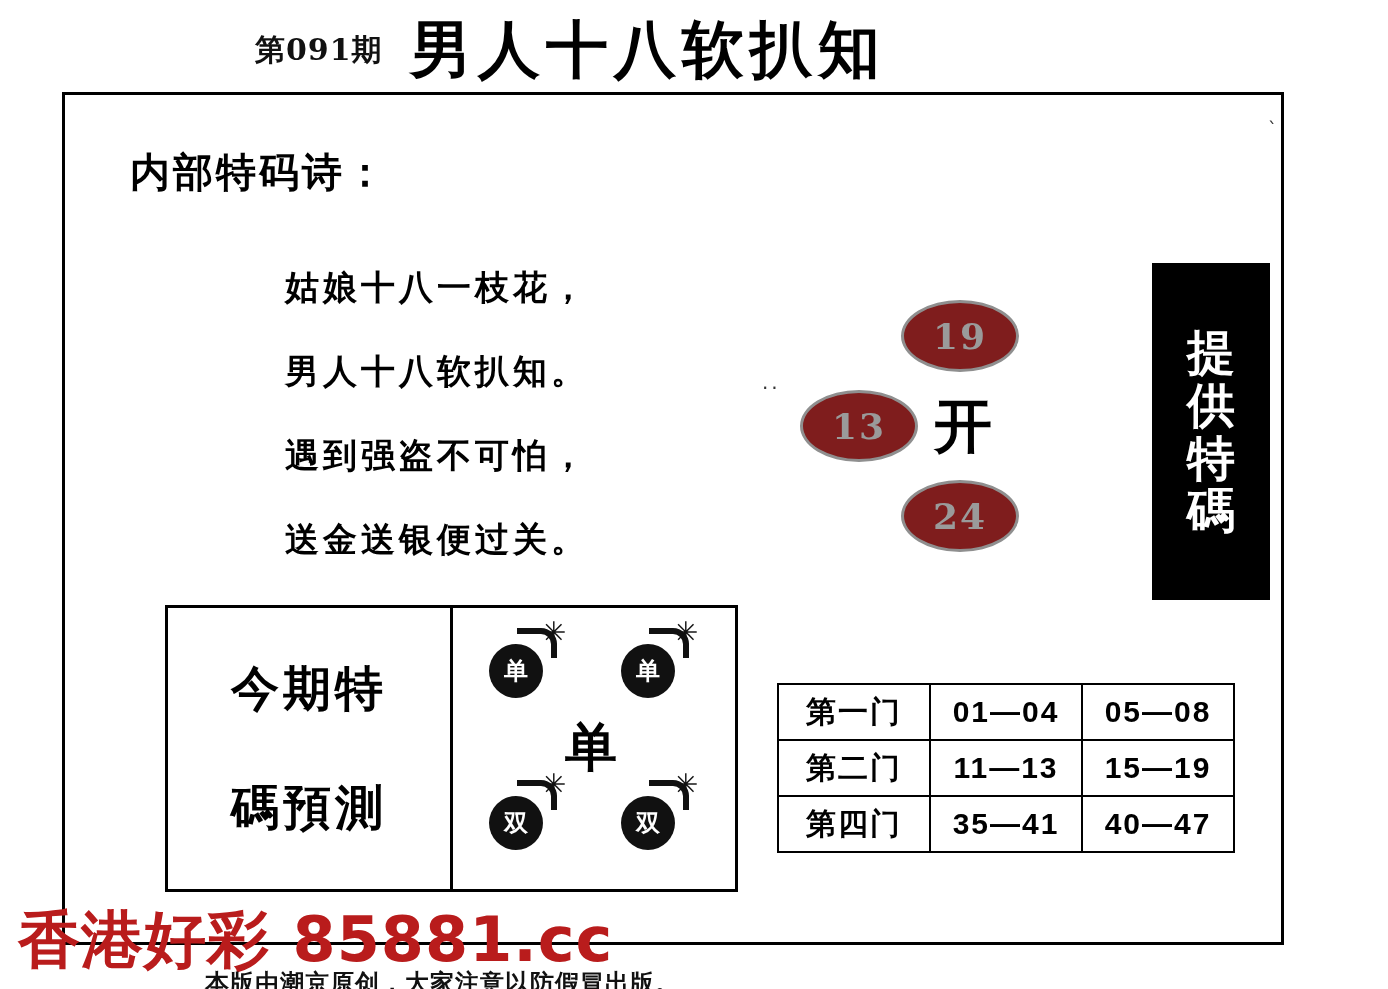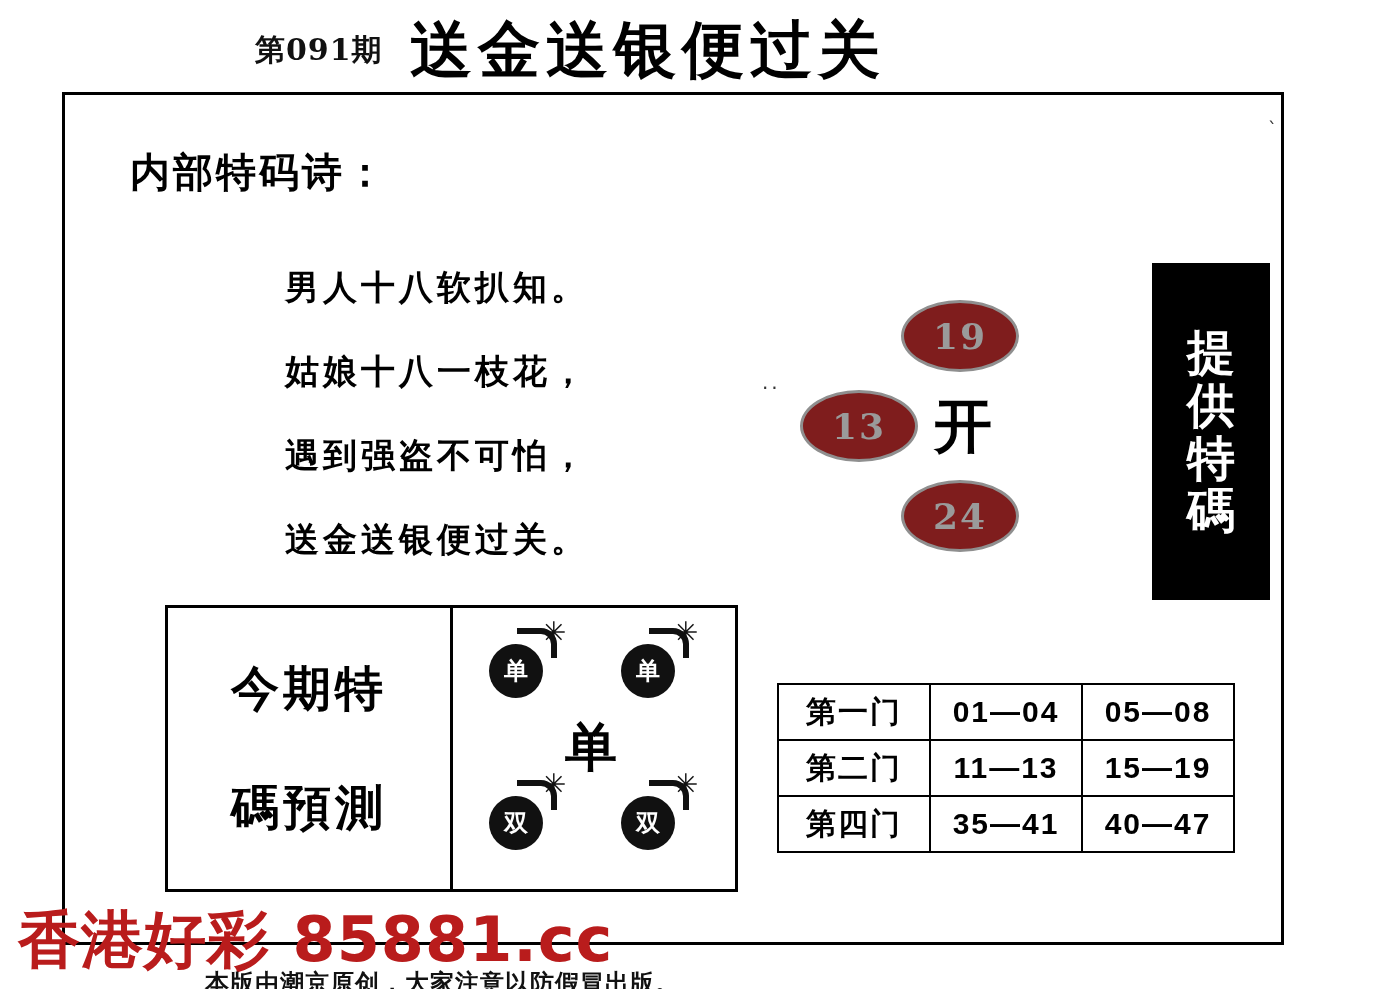--- a/index.html
+++ b/index.html
@@ -261,31 +261,31 @@
     font-size: 18px;
     color: #333;
   }
 </style>
 </head>
 <body>
 
 <div class="page">
 
   <div class="issue-label">第091期</div>
-  <div class="main-title">送金送银便过关</div>
+  <div class="main-title">男人十八软扒知</div>
 
   <div class="frame"></div>
 
   <div class="tick">`</div>
 
   <div class="poem-heading">内部特码诗：</div>
 
   <div class="poem">
+    <div class="poem-line">姑娘十八一枝花，</div>
     <div class="poem-line">男人十八软扒知。</div>
-    <div class="poem-line">姑娘十八一枝花，</div>
     <div class="poem-line">遇到强盗不可怕，</div>
     <div class="poem-line">送金送银便过关。</div>
   </div>
 
   <div class="ball-cluster">
     <div class="dots">..</div>
     <div class="ball ball-top">19</div>
     <div class="ball ball-left">13</div>
     <div class="ball ball-bottom">24</div>
     <div class="kai">开</div>

